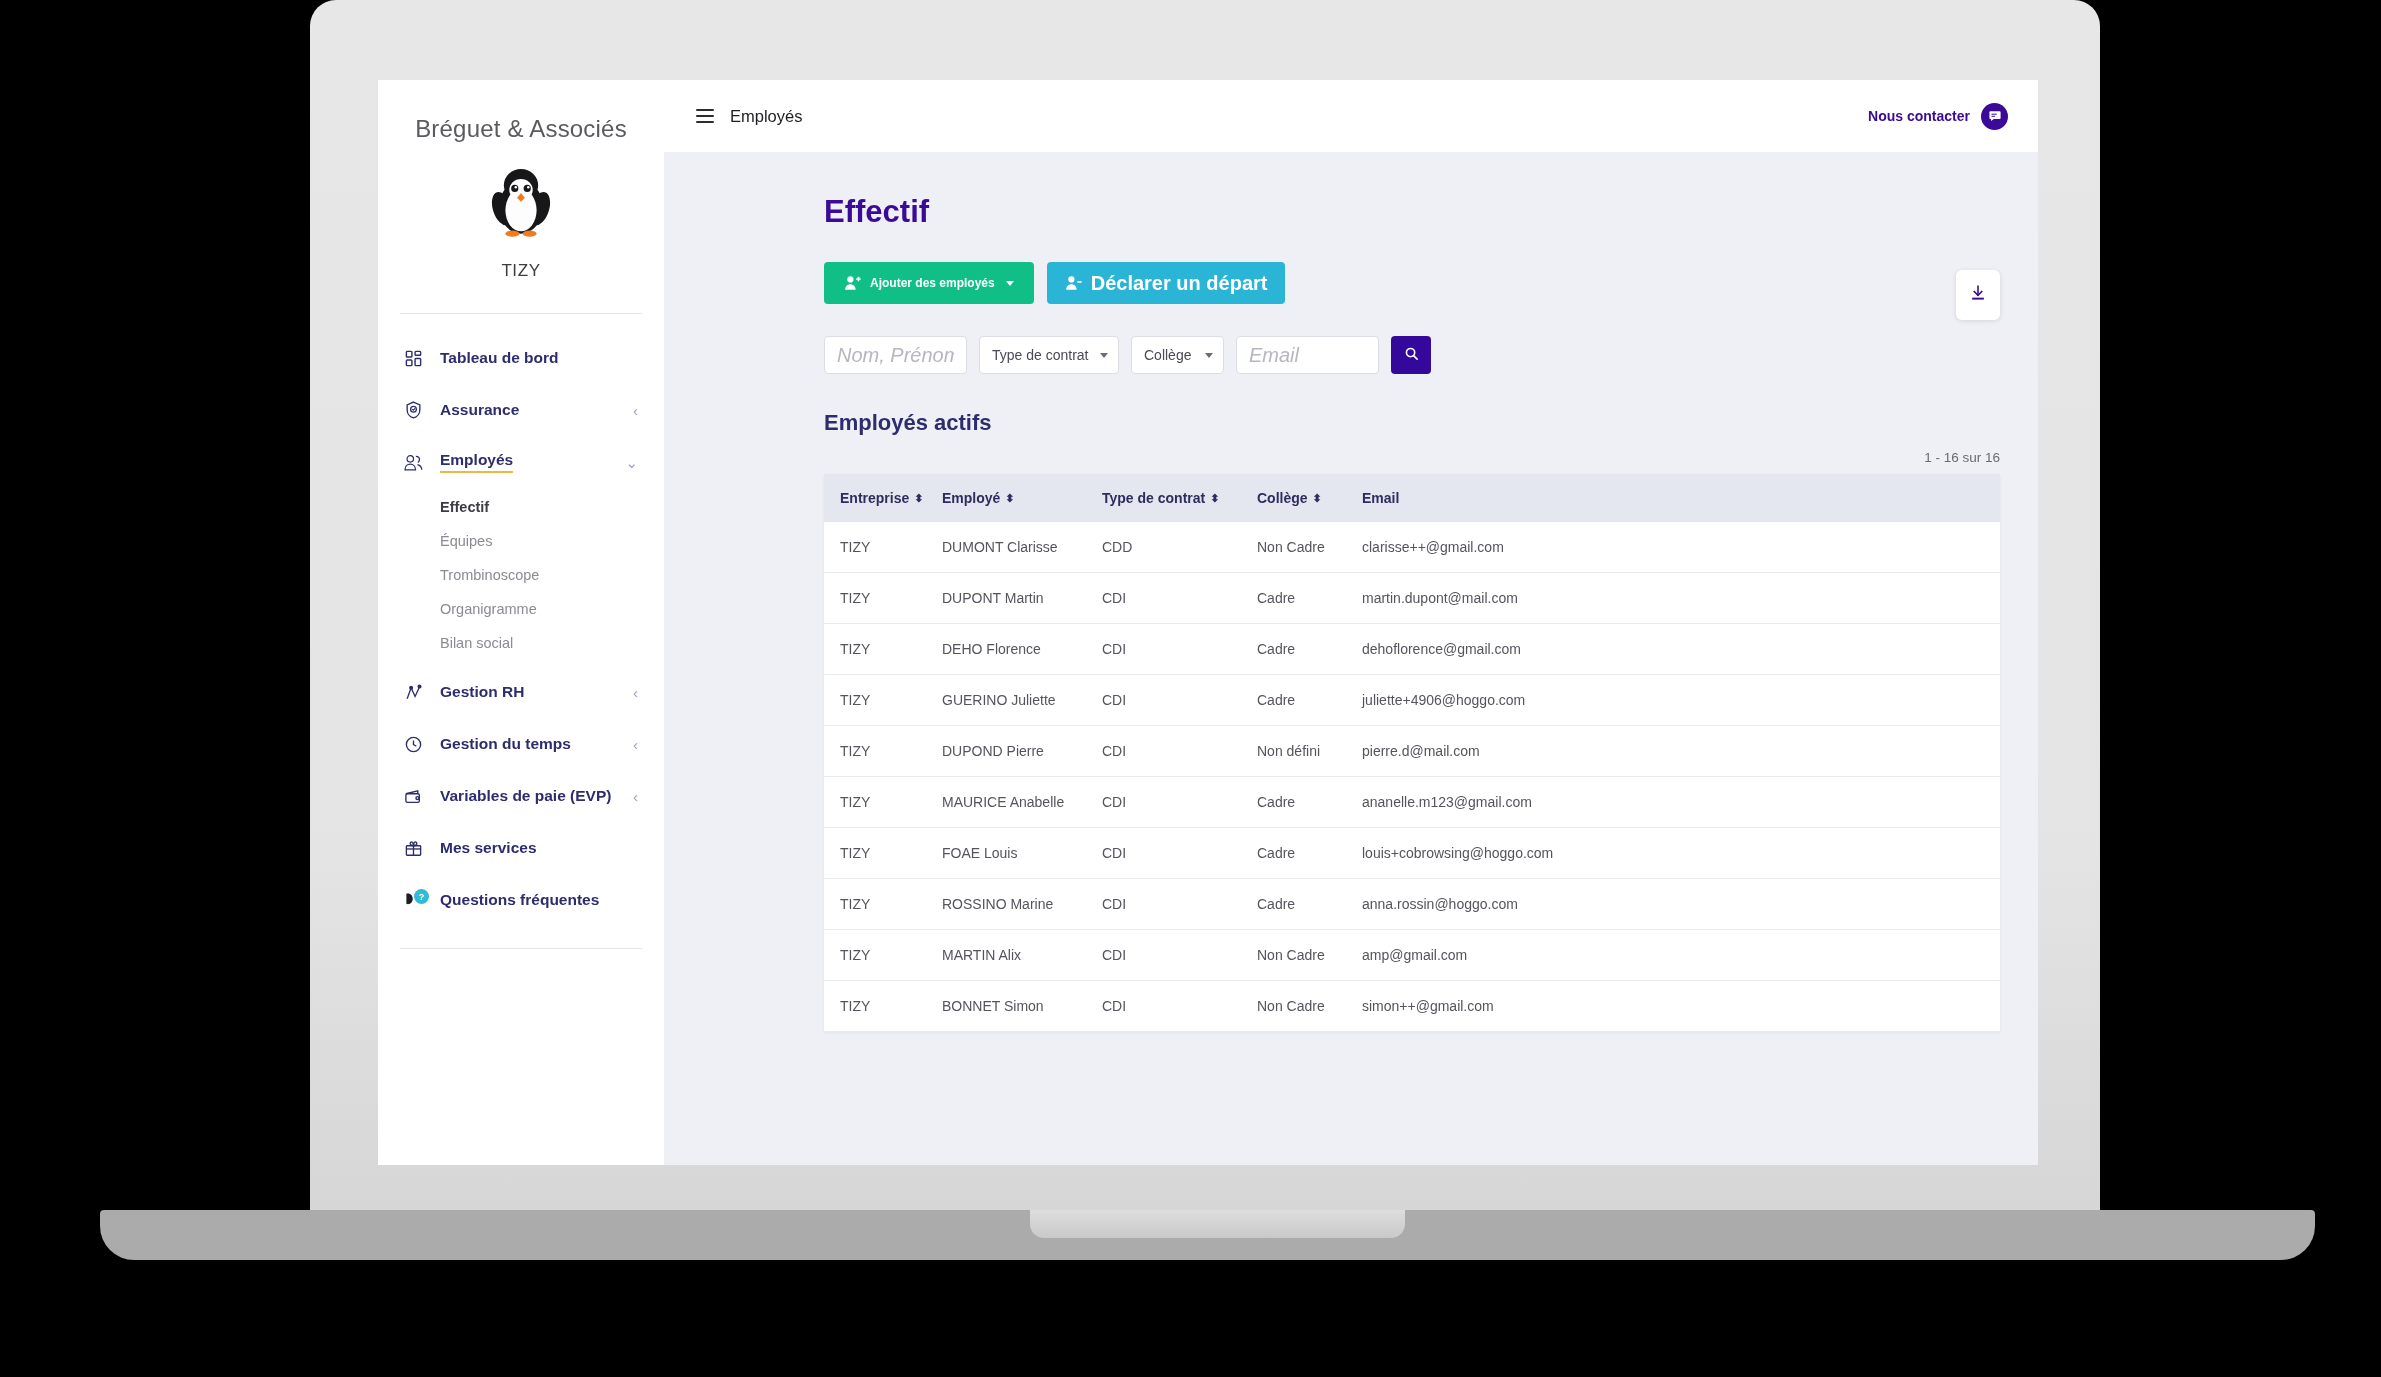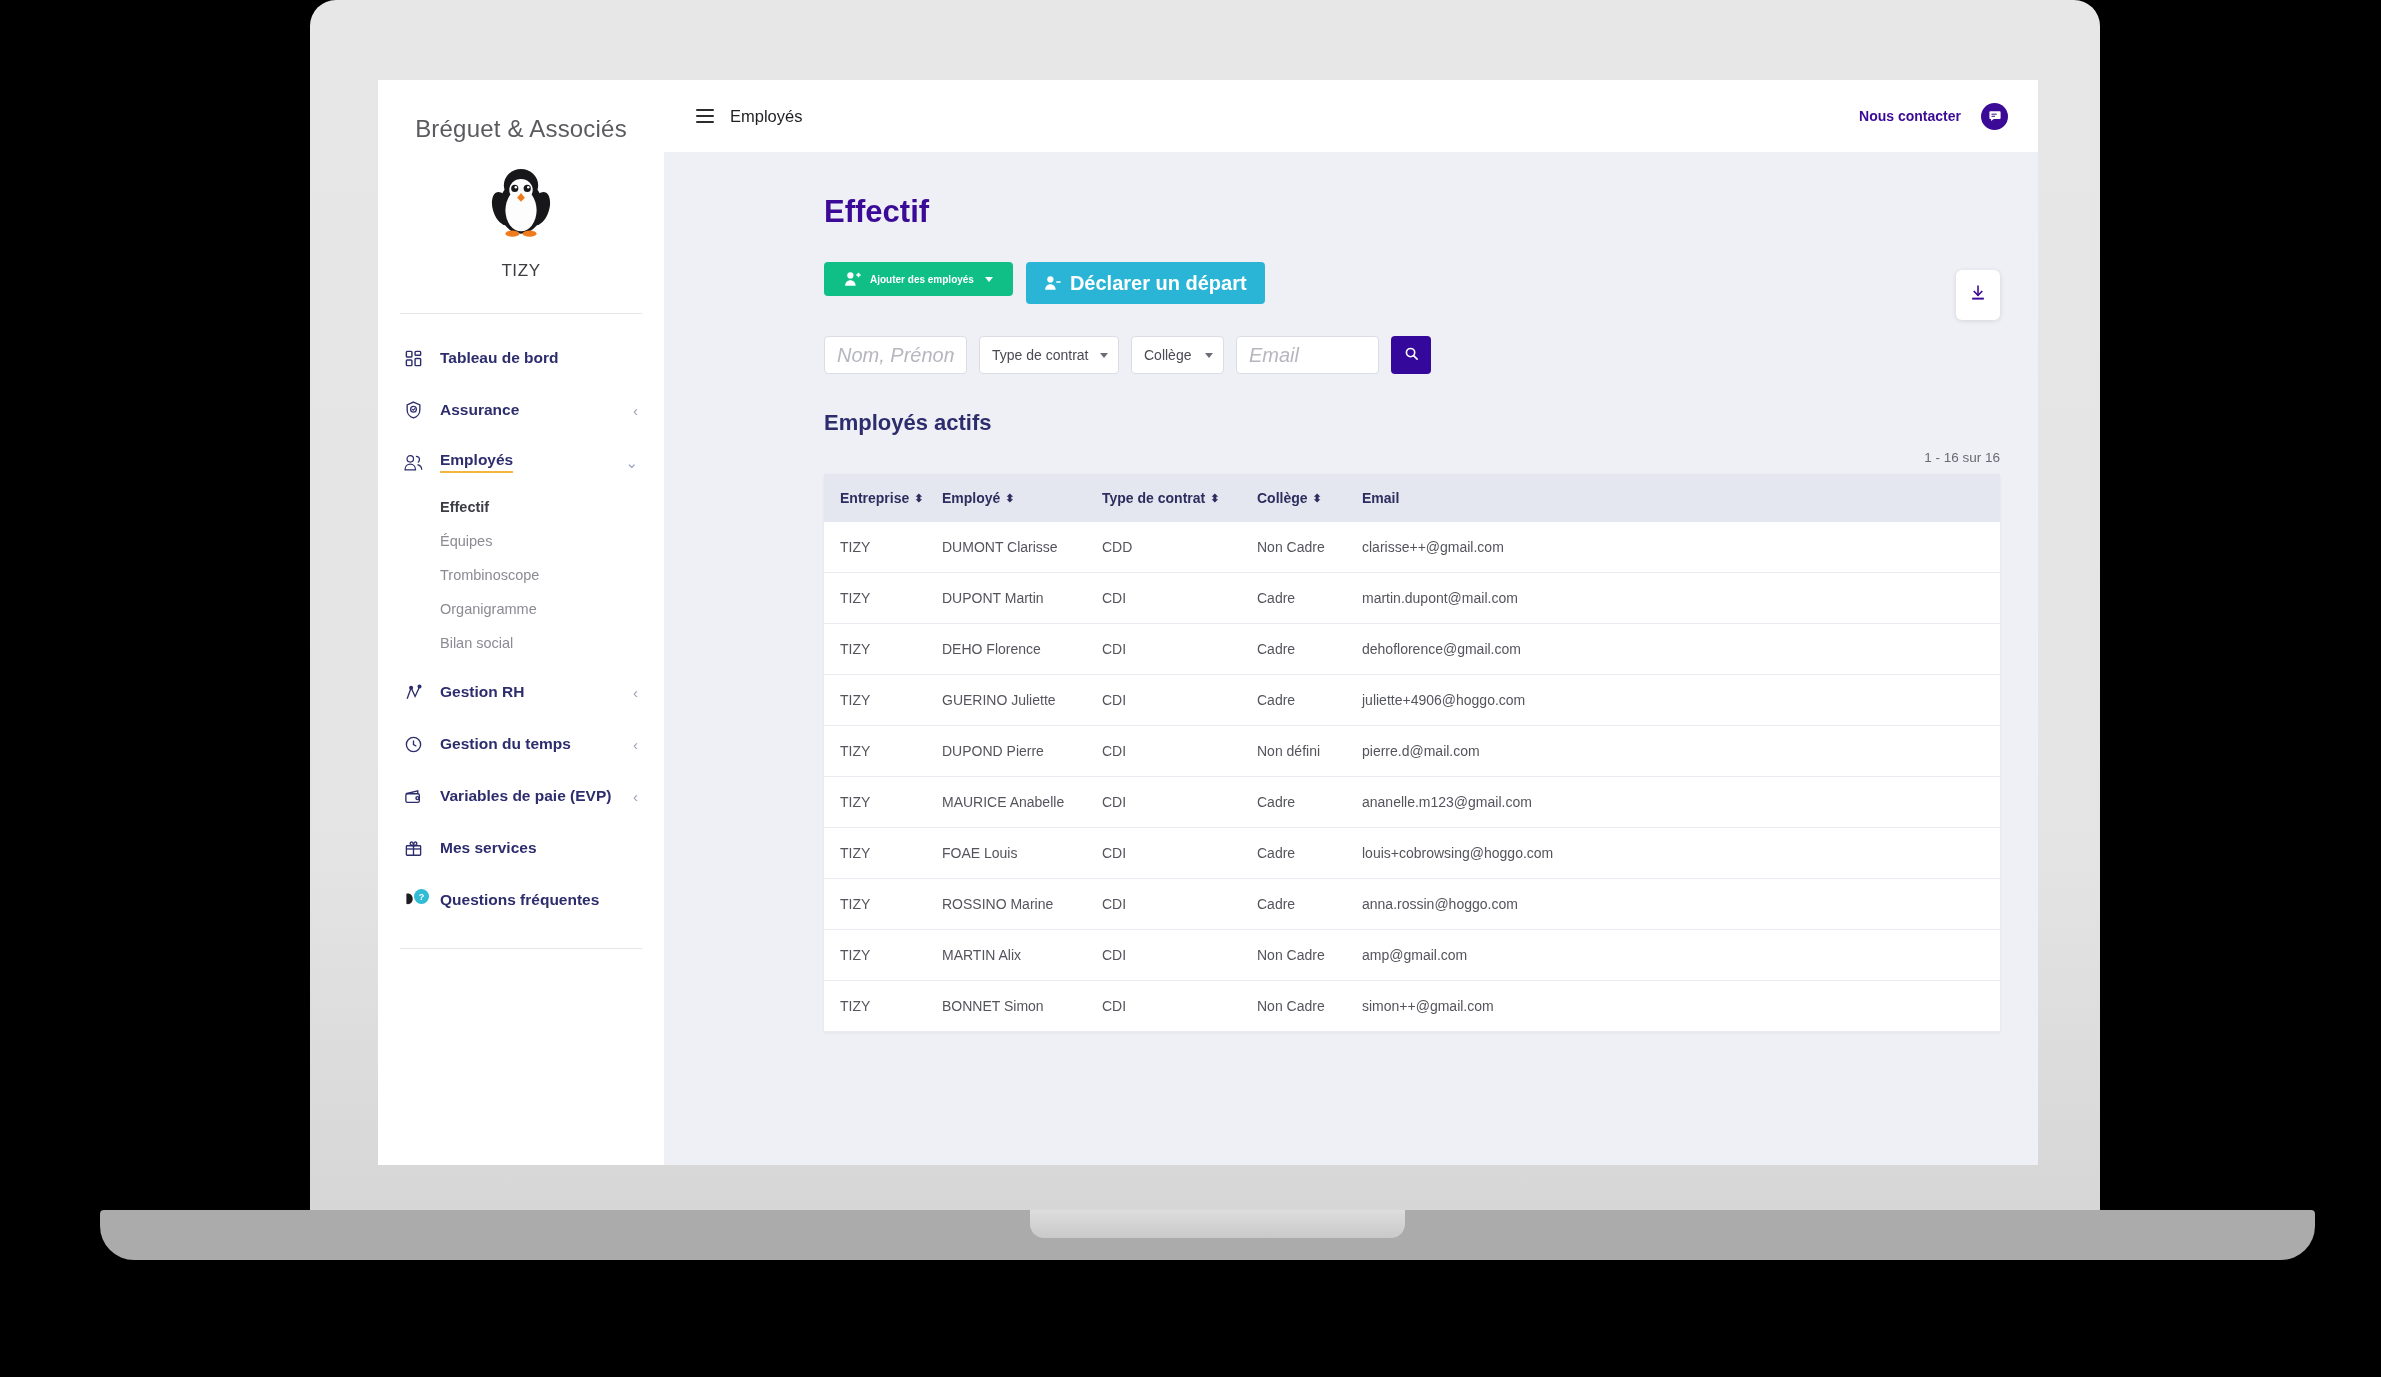--- a/index.html
+++ b/index.html
@@ -112,21 +112,21 @@
     padding: 0 30px 0 32px;
   }
   #hamburger {
     width: 18px; height: 14px; margin-right: 16px;
     display: flex; flex-direction: column; justify-content: space-between;
     cursor: pointer;
   }
   #hamburger span { display: block; height: 2px; background: #2c2c30; border-radius: 1px; }
   #topbar-title { font-size: 16.5px; color: #1f1f23; }
   #contact-wrap {
-    margin-left: auto; display: flex; align-items: center; cursor: pointer; gap: 9px;
+    margin-left: auto; display: flex; align-items: center; cursor: pointer;
   }
   #contact-label { font-size: 14px; color: #3b0a96; font-weight: 600; margin-right: 11px; }
   #contact-bubble {
     width: 27px; height: 27px; border-radius: 50%;
     background: #3b0a96; display: flex; align-items: center; justify-content: center;
   }
 
   
   #content {
     position: absolute; left: 286px; top: 72px; right: 0; bottom: 0;
@@ -138,21 +138,21 @@
   }
   #action-row {
     display: flex; margin: 32px 0 0 160px; align-items: flex-start;
   }
   .btn {
     border: none; border-radius: 4px; cursor: pointer;
     display: flex; align-items: center; color: #fff;
     font-family: "Liberation Sans", sans-serif;
   }
   #btn-add {
-    background: #10bf86; padding: 0 20px; height: 34px; font-size: 10px; font-weight: 600;
+    background: #10bf86; padding: 0 20px; height: 42px; font-size: 12px; font-weight: 600;
   }
   #btn-depart {
     background: #2ab5d6; padding: 0 18px; height: 42px; font-size: 20px; font-weight: 600;
     margin-left: 13px;
   }
   .btn .bicon { margin-right: 9px; display: flex; align-items: center; }
   .caret-down {
     margin-left: 11px;
     border-left: 4.5px solid transparent; border-right: 4.5px solid transparent;
     border-top: 5px solid #fff;

